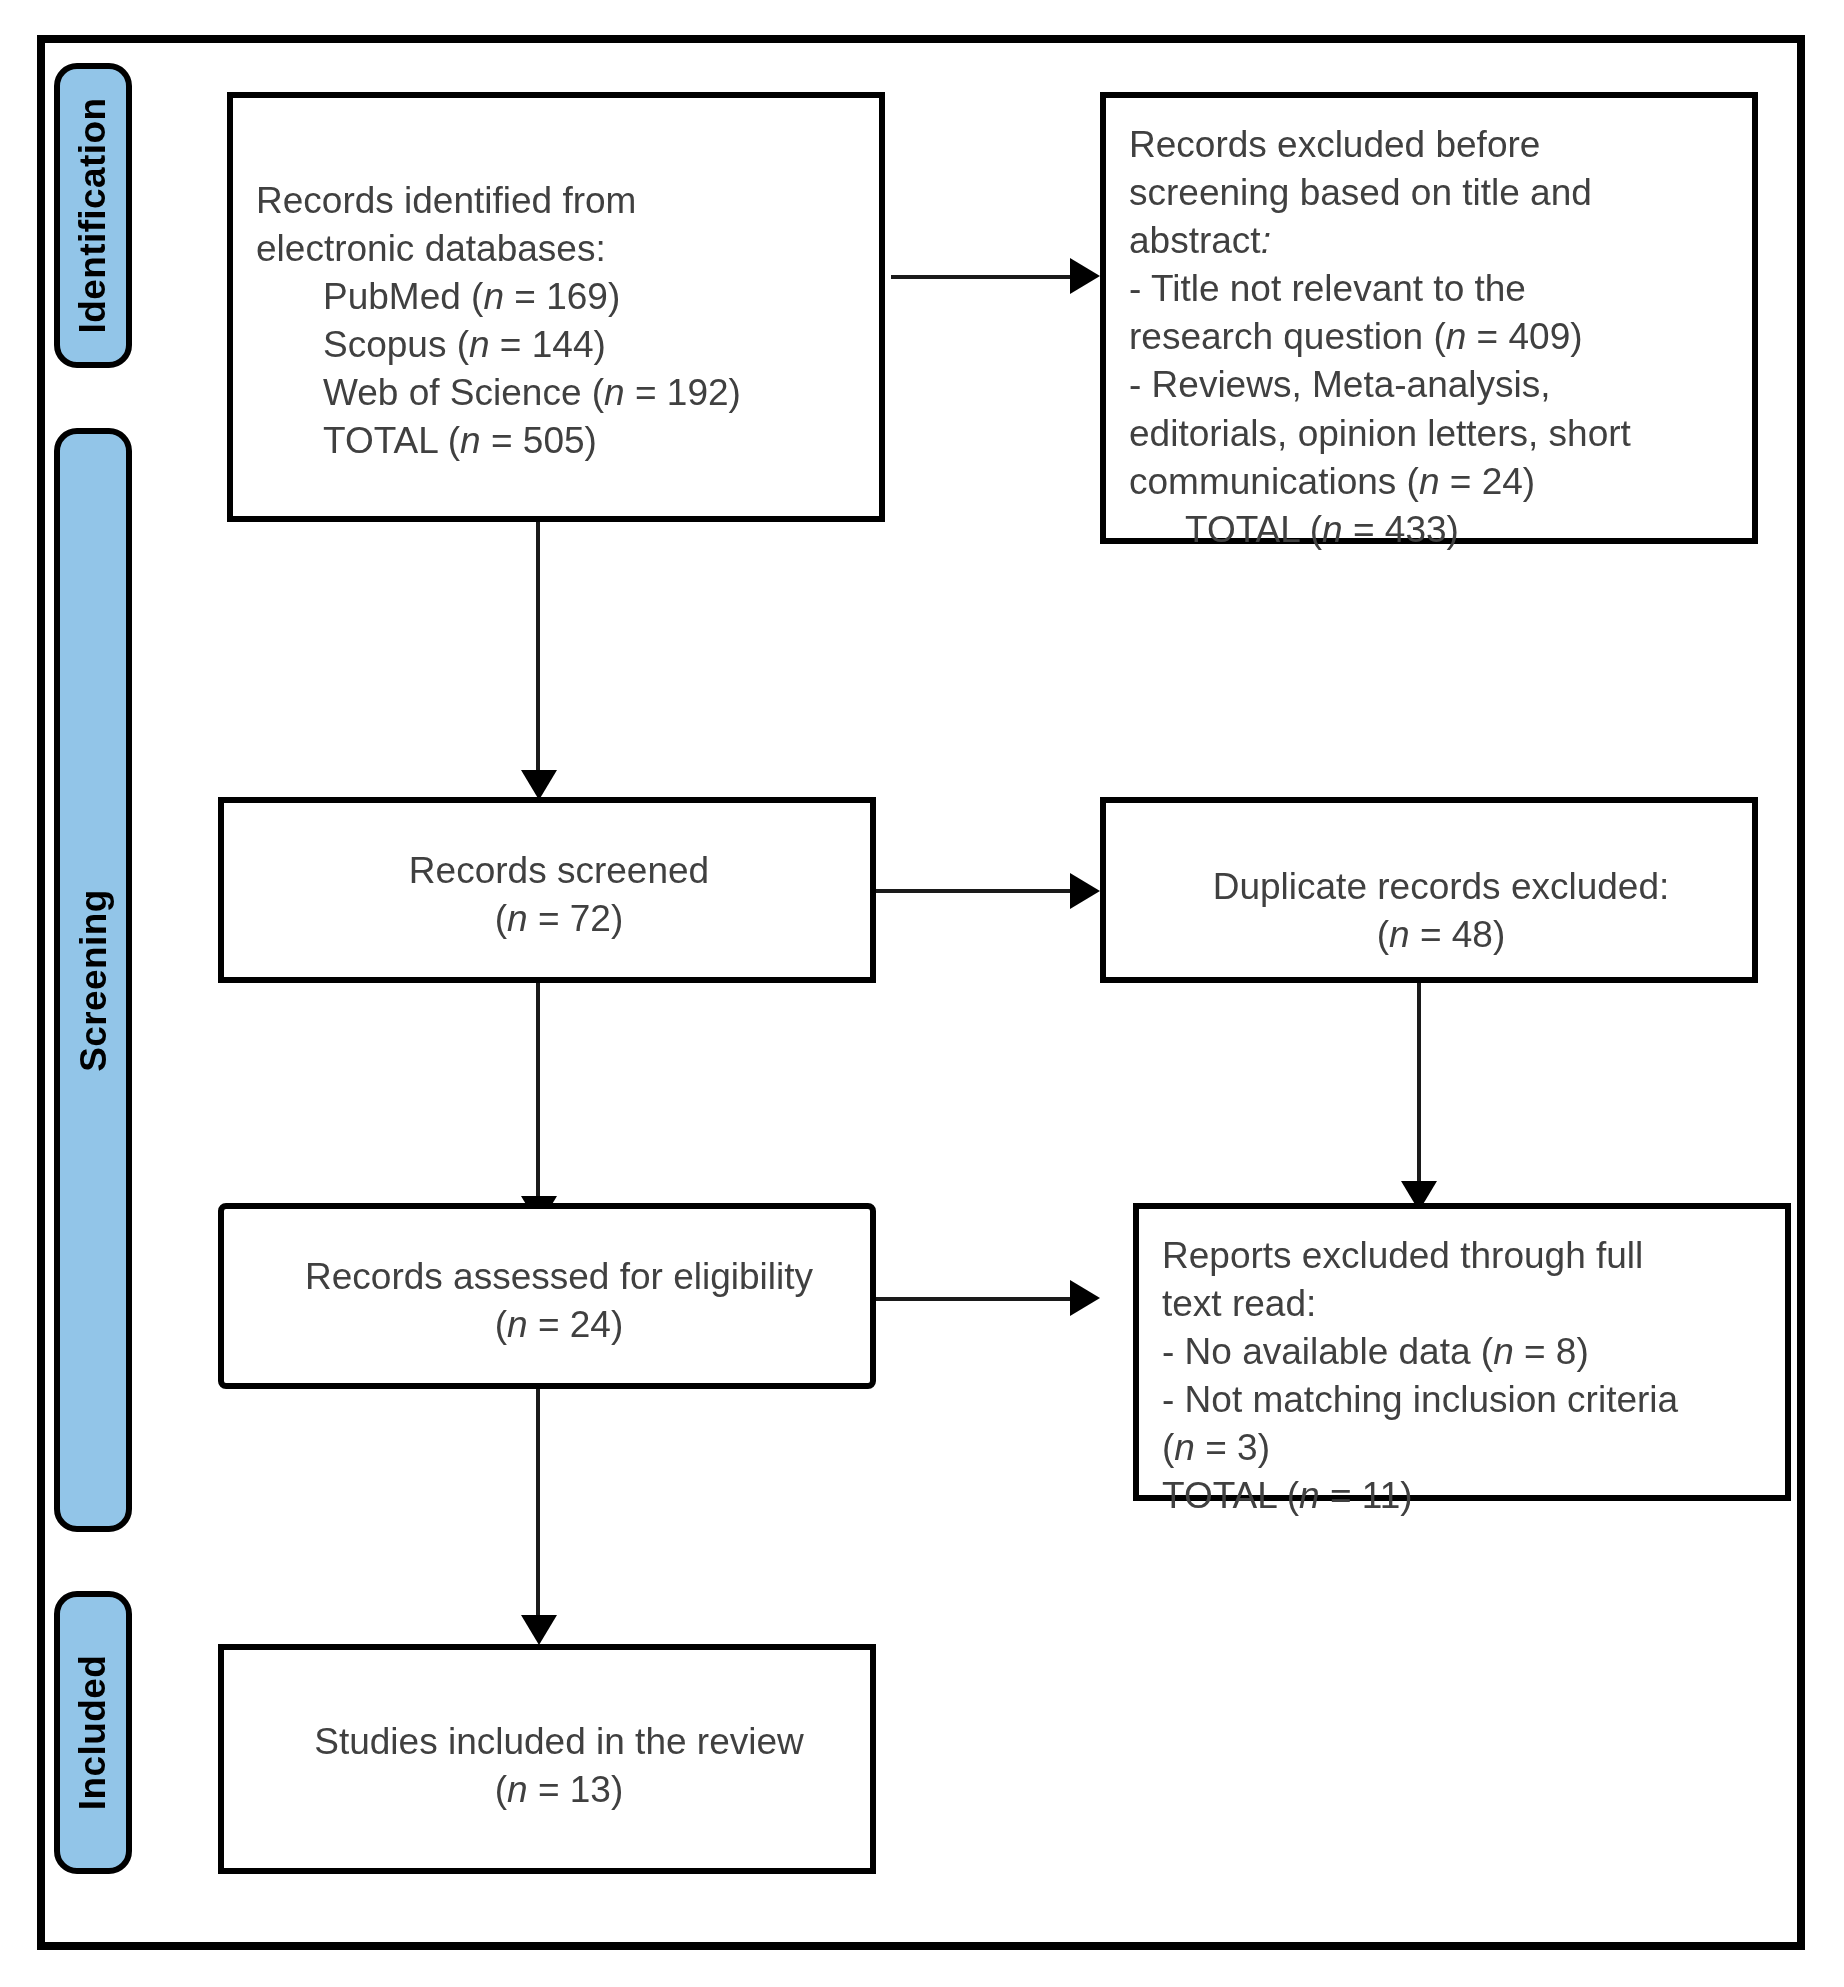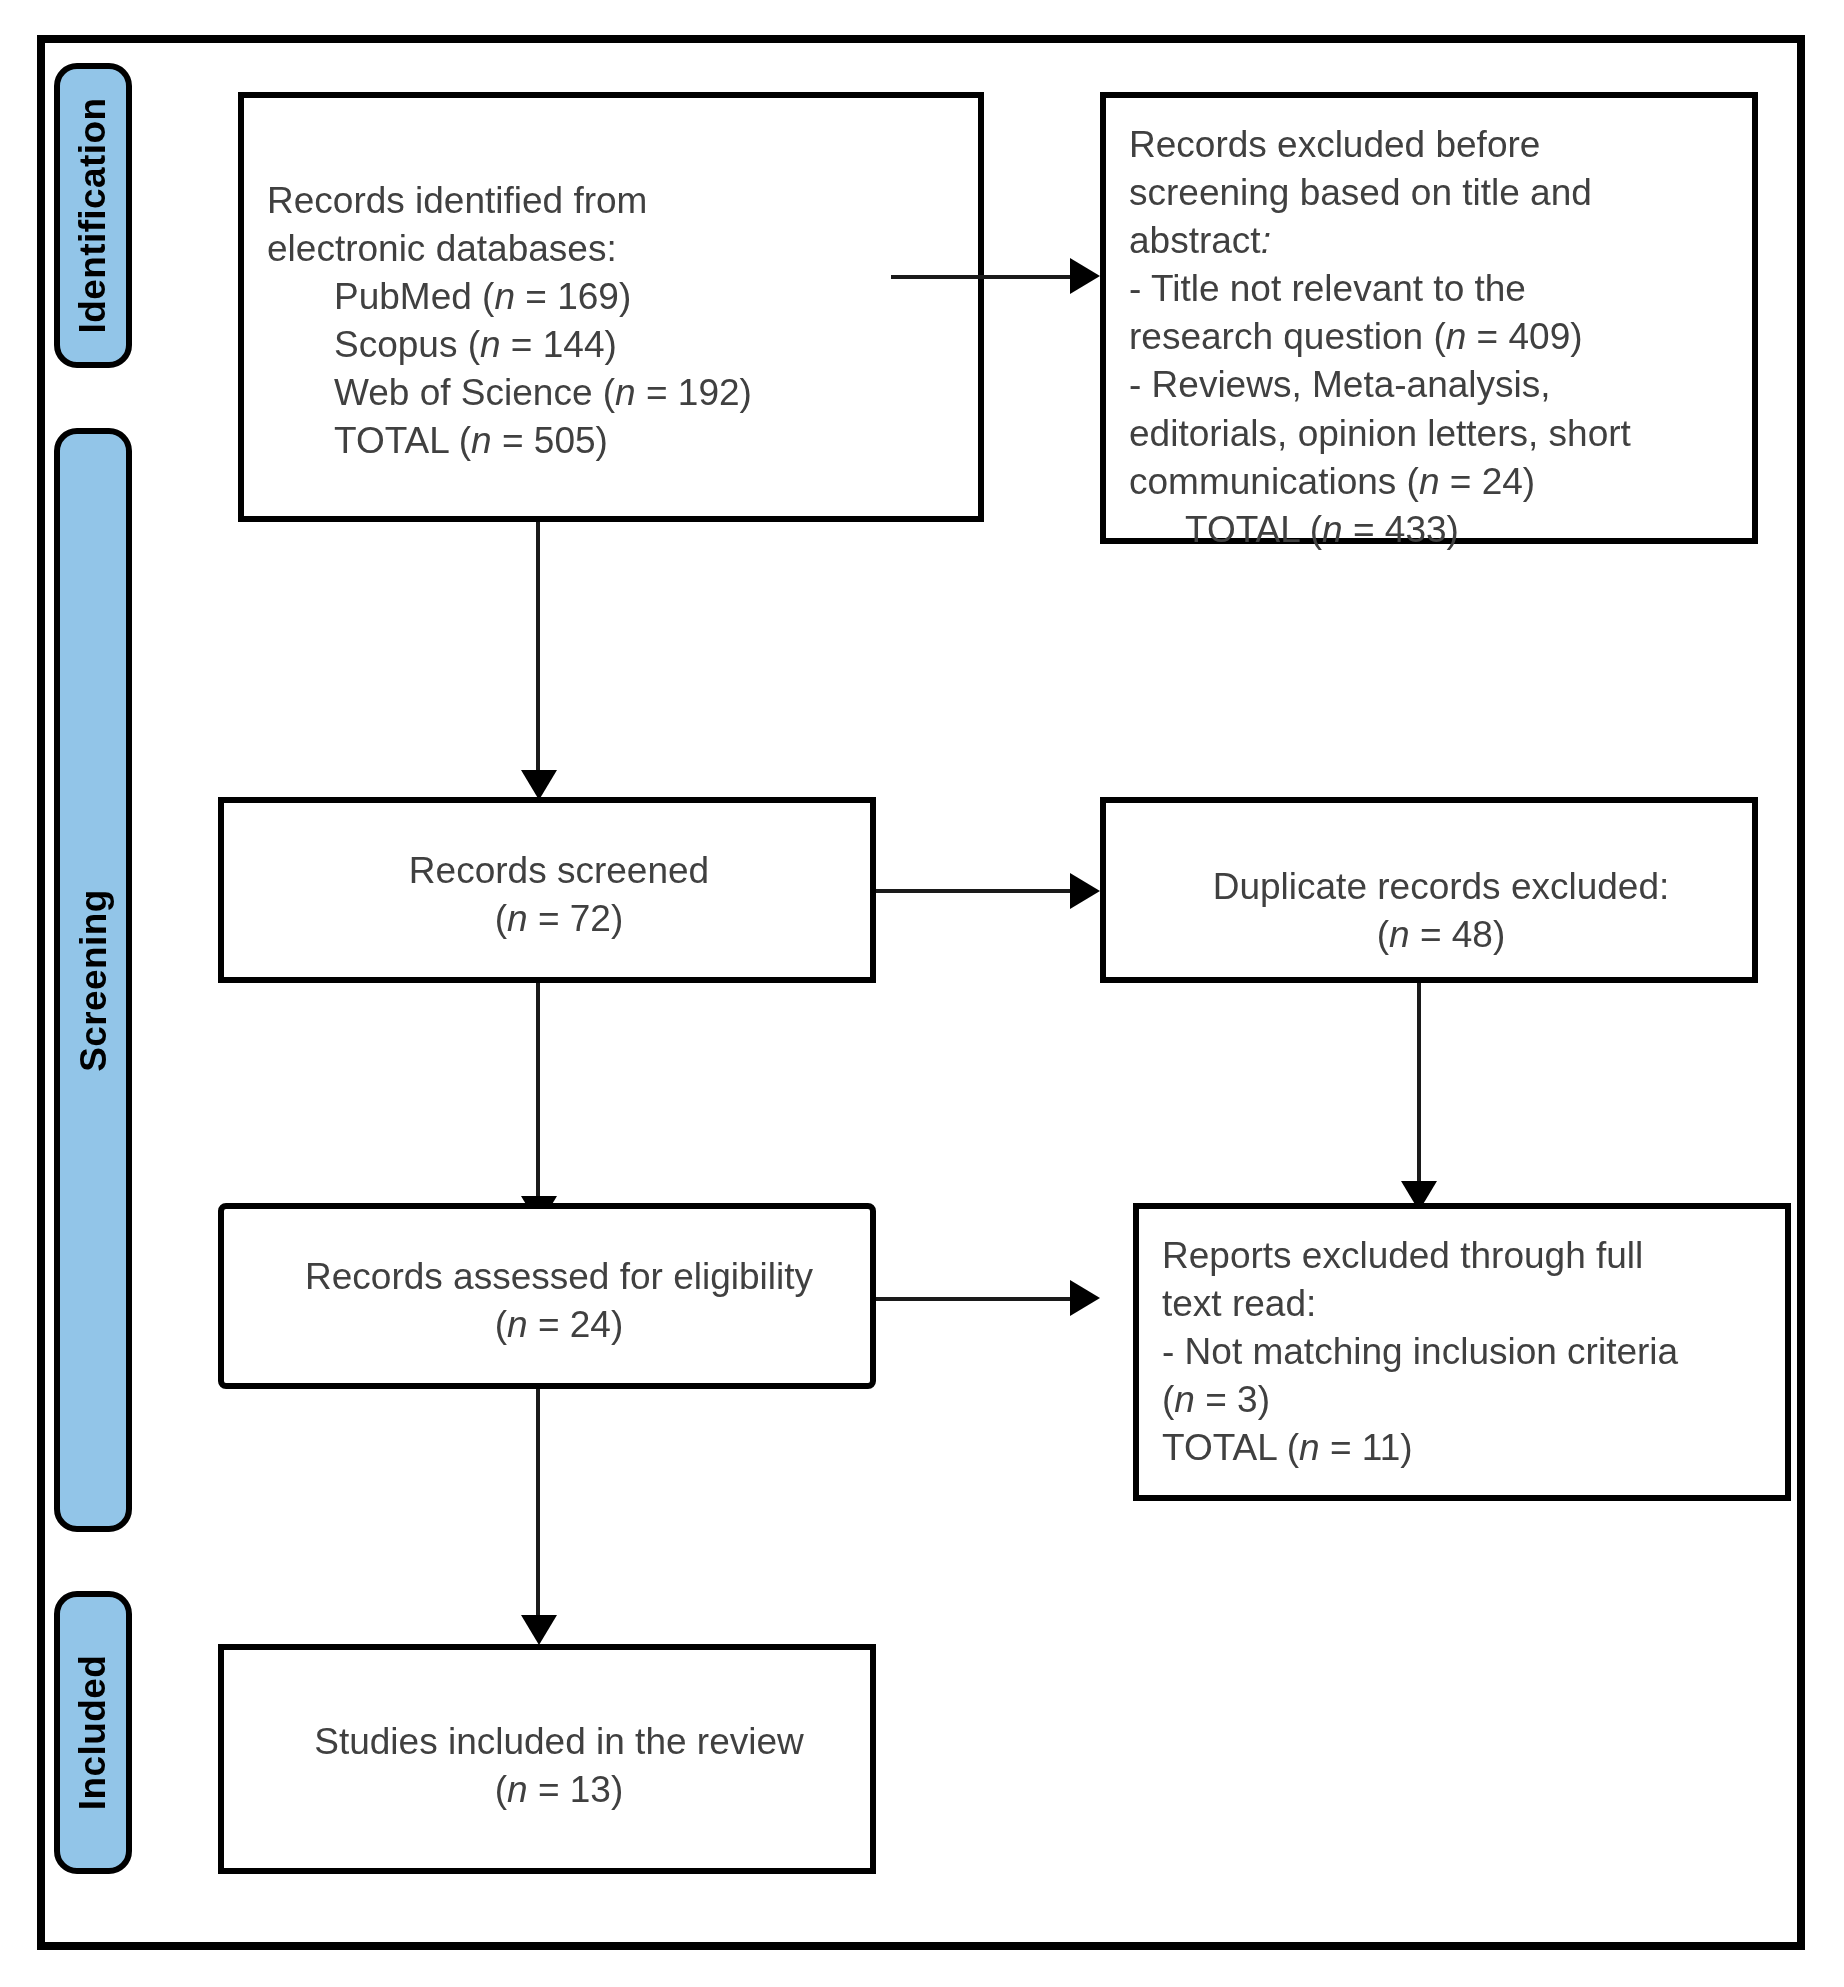--- a/index.html
+++ b/index.html
@@ -132,21 +132,21 @@
   </div>
 
   <div class="stage-bar" style="left:54px; top:428px; width:78px; height:1104px;">
     <span class="stage-label">Screening</span>
   </div>
 
   <div class="stage-bar" style="left:54px; top:1591px; width:78px; height:283px;">
     <span class="stage-label">Included</span>
   </div>
 
-  <div class="box" style="left:238px; top:92px; width:746px; height:430px;padding-left:6px;">
+  <div class="box" style="left:227px; top:92px; width:658px; height:430px;padding-left:6px;">
     <div class="box-inner left" style="top:79px;">
       <div class="line">Records identified from</div>
       <div class="line">electronic databases:</div>
       <div class="line indent">PubMed (<span class="ital">n</span> = 169)</div>
       <div class="line indent">Scopus (<span class="ital">n</span> = 144)</div>
       <div class="line indent">Web of Science (<span class="ital">n</span> = 192)</div>
       <div class="line indent">TOTAL (<span class="ital">n</span> = 505)</div>
     </div>
   </div>
 
@@ -197,20 +197,21 @@
     <div class="box-inner center" style="top:44px;">
       <div class="line">Records assessed for eligibility</div>
       <div class="line">(<span class="ital">n</span> = 24)</div>
     </div>
   </div>
 
   <div class="box" style="left:1100px; top:1203px; width:658px; height:298px;margin-left:33px;">
     <div class="box-inner left" style="top:23px;">
       <div class="line">Reports excluded through full</div>
       <div class="line">text read:</div>
+      <div class="line">- No available data (<span class="ital">n</span> = 8)</div>
       <div class="line">- Not matching inclusion criteria</div>
       <div class="line">(<span class="ital">n</span> = 3)</div>
       <div class="line">TOTAL (<span class="ital">n</span> = 11)</div>
     </div>
   </div>
 
   <div class="h-line" style="left:876px; top:1297px; width:197px;"></div>
   <div class="arrow-right" style="left:1070px; top:1280px;"></div>
 
   <div class="v-line" style="left:536px; top:1389px; height:246px;"></div>

